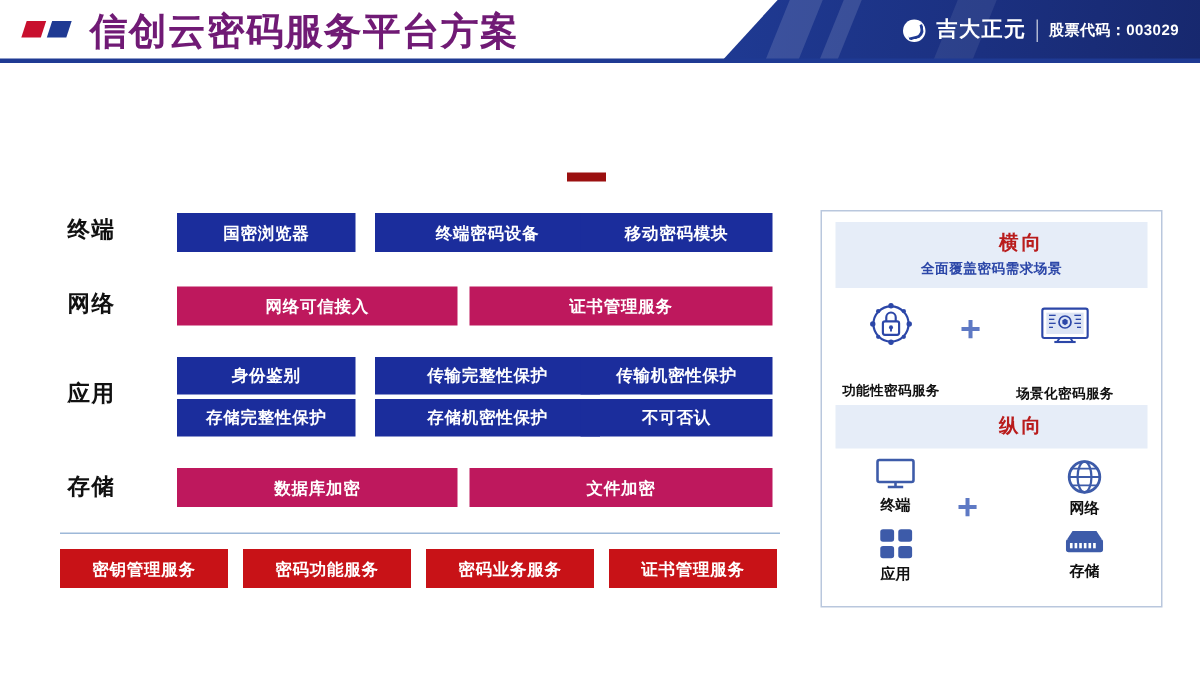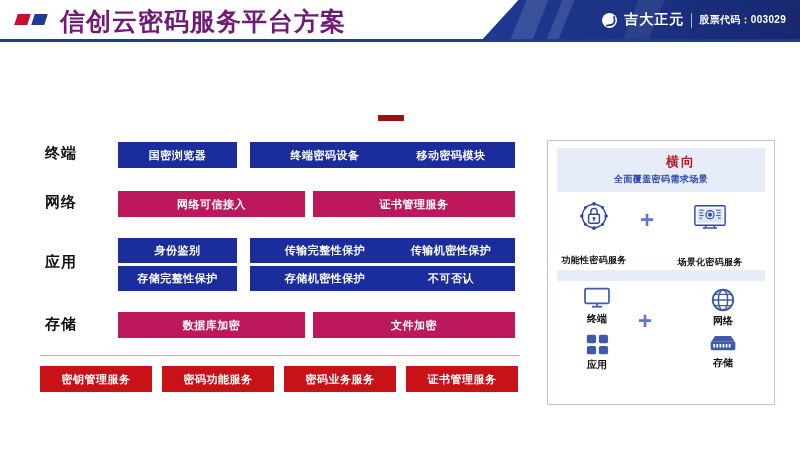--- a/index.html
+++ b/index.html
@@ -289,20 +289,21 @@
               <line x1="26" y1="24" x2="28" y2="27" stroke="#2c47a8" stroke-width="1.4"></line>
             </svg>
           </span>
           <div class="icon-cap">场景化密码服务</div>
         </div>
       </div>
     </div>
 
     <div class="sub-panel sp-bottom">
       <div class="sp-head">
+        <div class="sp-title">纵向</div>
       </div>
       <div class="sp-body" style="height:88px;">
 
         <div class="grid-item" style="left:14px; top:0;">
           <span>
             <svg width="30" height="24" viewBox="0 0 34 28">
               <rect x="3" y="2" width="28" height="17" rx="1.5" fill="none" stroke="#3d5ba9" stroke-width="2"></rect>
               <line x1="11" y1="23" x2="23" y2="23" stroke="#3d5ba9" stroke-width="2"></line>
               <line x1="17" y1="19" x2="17" y2="23" stroke="#3d5ba9" stroke-width="2"></line>
             </svg>

